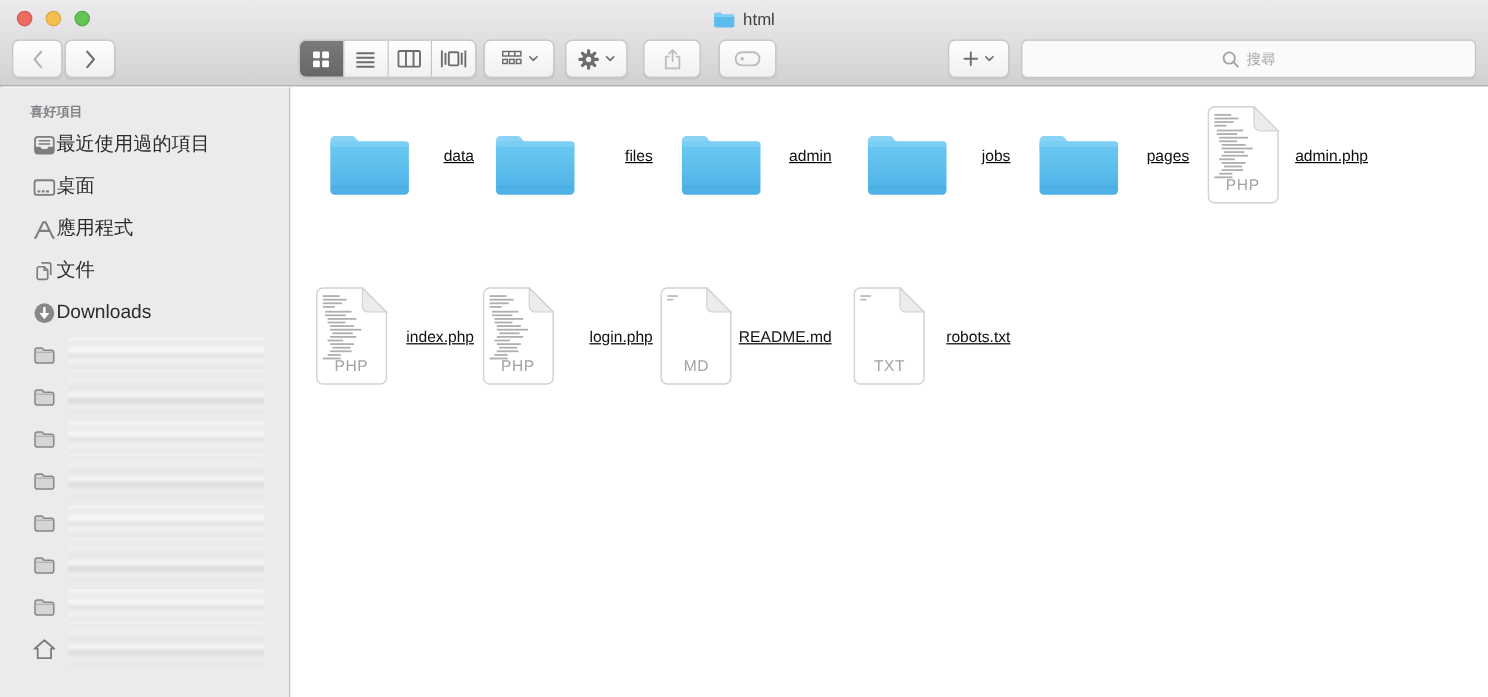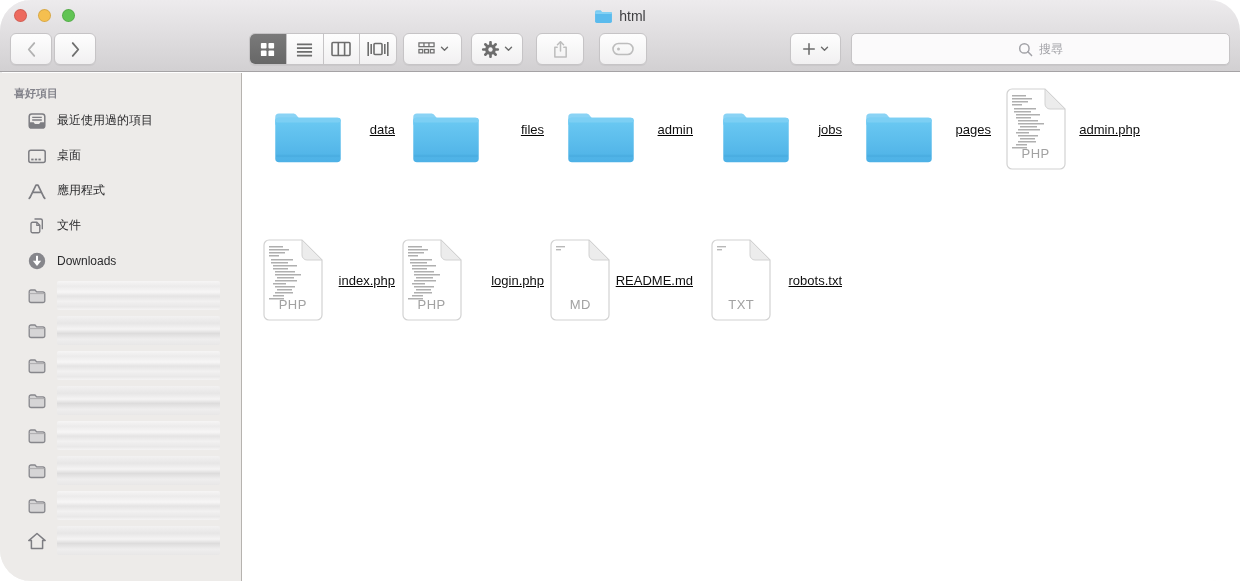--- a/index.html
+++ b/index.html
@@ -1,18 +1,18 @@
 <!DOCTYPE html>
 <html><head>
 <meta charset="utf-8">
 <style>
   html,body{margin:0;padding:0;background:#ffffff;}
   .window{position:relative;width:1240px;height:581px;overflow:hidden;
           font-family:"Liberation Sans",sans-serif;background:#ffffff;
-          box-shadow:inset 2px 0 0 rgba(0,0,0,0.07);border-radius:31px;}
+          box-shadow:inset 2px 0 0 rgba(0,0,0,0.07);}
   
   .header{position:absolute;top:0;left:0;right:0;height:72px;
           background:linear-gradient(#edebed,#d2d0d2);
           border-bottom:1px solid #a5a3a5;box-sizing:border-box;}
   .traffic{position:absolute;top:9px;left:14px;display:flex;gap:11px;}
   .light{width:13px;height:13px;border-radius:50%;box-shadow:inset 0 0 0 1px rgba(0,0,0,0.12);}
   .light.red{background:#ed6a5e;}
   .light.yellow{background:#f5bf4f;}
   .light.green{background:#61c454;}
   .title-row{position:absolute;top:6px;left:0;right:0;height:20px;display:flex;
@@ -35,24 +35,24 @@
   .btn-gear{left:471px;width:52px;color:#6c6c6c;}
   .btn-share{left:536px;width:48px;color:#bdbdbd;}
   .btn-tag{left:599px;width:48px;color:#bdbdbd;}
   .btn-add{left:790px;width:51px;color:#6c6c6c;}
   .search{left:851px;width:379px;background:#fbfafb;border-radius:5px;
           color:#a2a2a7;font-size:12px;gap:6px;}
   
   .sidebar{position:absolute;top:73px;left:0;width:242px;bottom:0;
            background:#edebe9;border-right:1px solid #b6b3af;
            box-sizing:border-box;overflow:hidden;}
-  .sb-header{margin:13px 0 2px 14px;font-size:11px;font-weight:700;color:#82828a;}
+  .sb-header{margin:13px 0 2px 25px;font-size:11px;font-weight:700;color:#82828a;}
   .sb-item{height:35px;display:flex;align-items:center;padding-left:27px;}
   .sb-icon{width:20px;height:20px;flex:none;}
-  .sb-label{margin-left:10px;font-size:12px;color:#2b2b2d;white-space:nowrap;}
+  .sb-label{font-size:16px;color:#2b2b2d;white-space:nowrap;}
   .sb-bar{margin-left:10px;width:163px;height:29px;border-radius:2px;
           background:linear-gradient(180deg,#f6f5f5 0%,#ecebeb 18%,#f7f6f6 38%,
                      #e5e4e4 52%,#f2f1f1 70%,#e9e8e8 88%,#f4f3f3 100%);}
   .sb-bar.v2{background:linear-gradient(180deg,#f2f1f1 0%,#e7e6e6 25%,#f5f4f4 45%,
                      #dddcdc 60%,#efeeee 80%,#e8e7e7 100%);}
   
   .content{position:absolute;top:73px;left:242px;right:0;bottom:0;background:#ffffff;}
   .cell{position:absolute;width:148px;display:flex;flex-direction:row;align-items:center;text-decoration:underline;}
   .r1{top:15px;} .r2{top:166px;}
   .c1{left:5px;} .c2{left:154px;gap:24px;} .c3{left:303px;} .c4{left:452px;} .c5{left:601px;} .c6{left:750px;}

